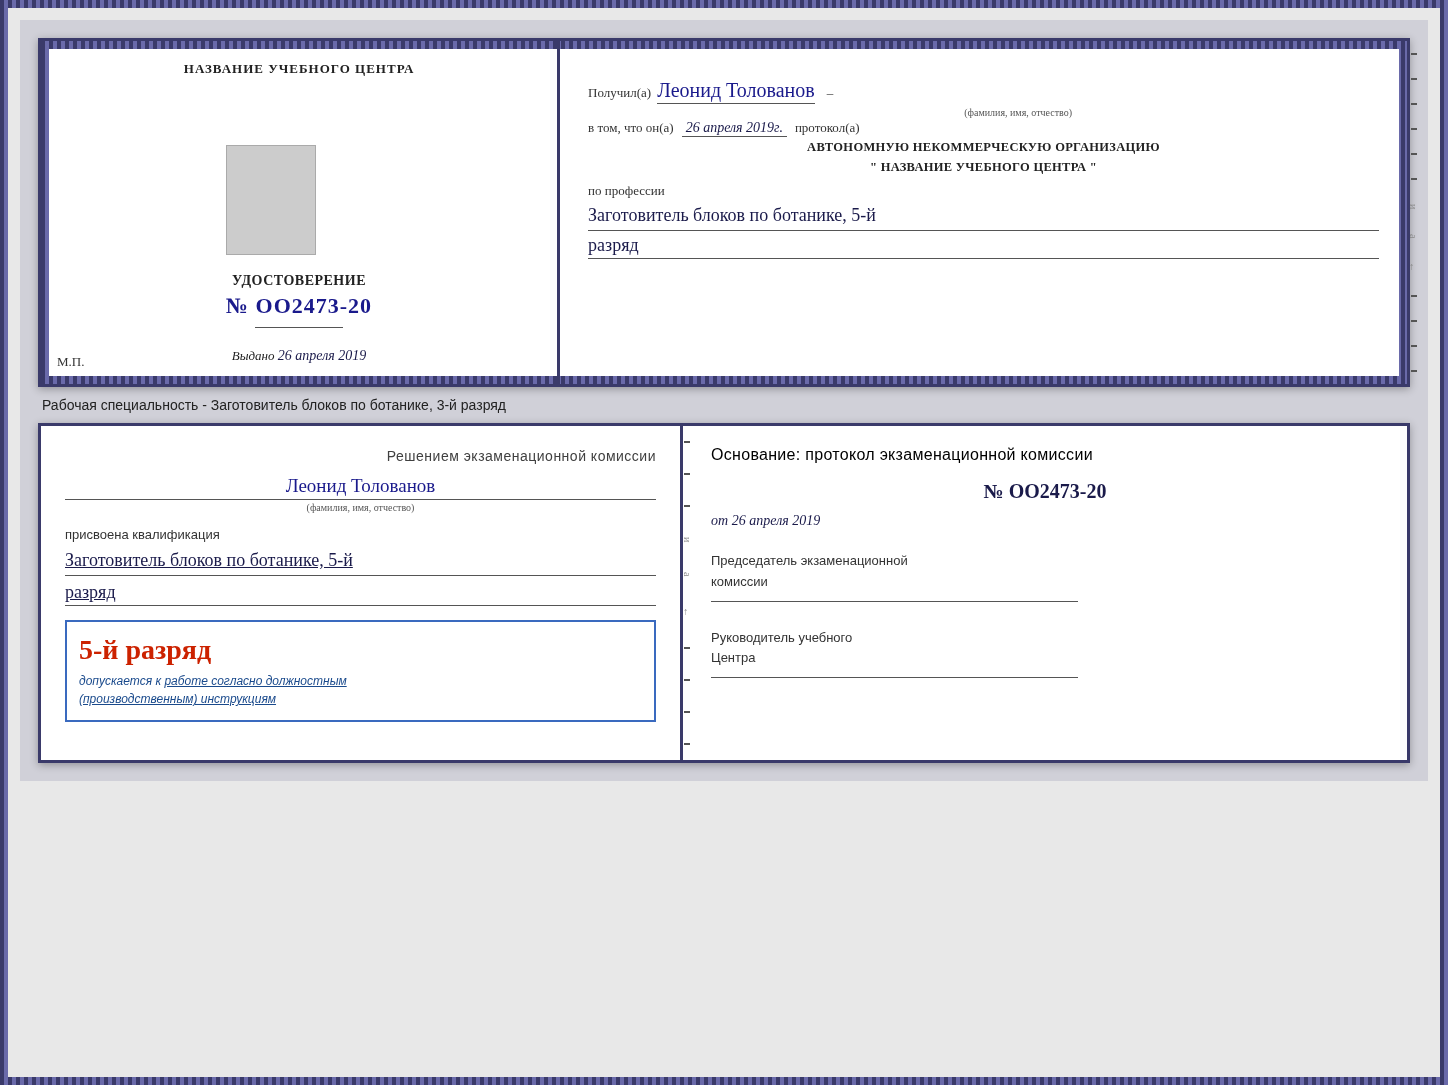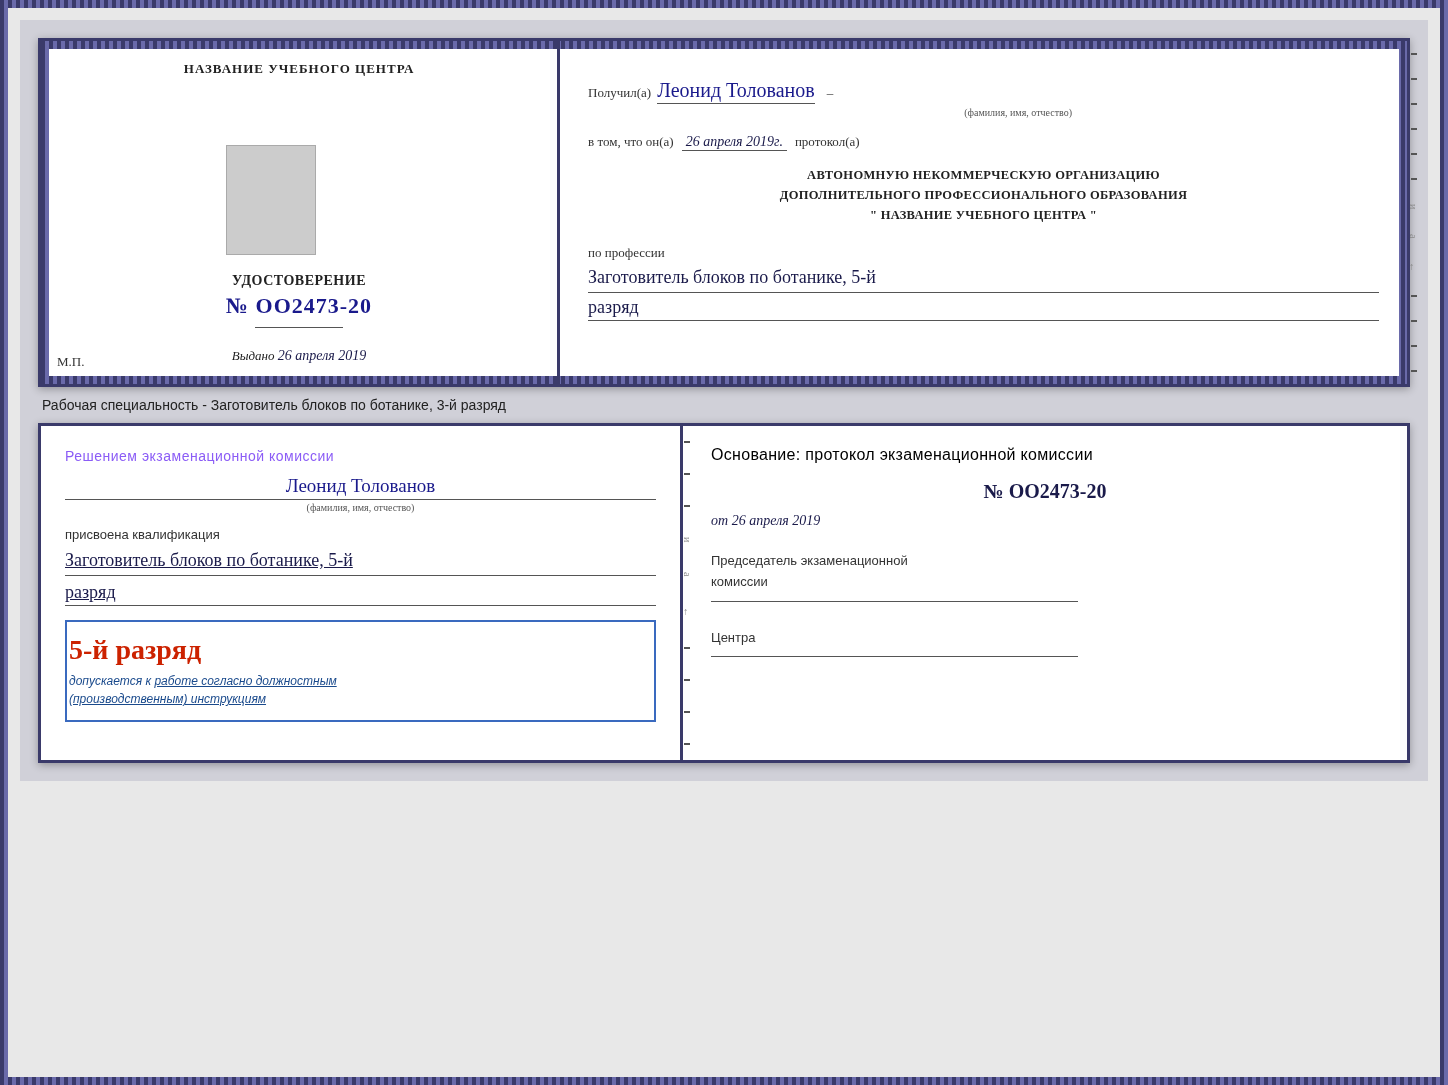--- a/index.html
+++ b/index.html
@@ -36,21 +36,20 @@
       align-items: center;
       justify-content: space-between;
       position: relative;
     }
 
     .cert-right {
       width: 62%;
       padding: 18px 28px 18px 28px;
       display: flex;
       flex-direction: column;
-      gap: 14px;
       position: relative;
     }
 
     .cert-title-center {
       text-align: center;
       font-size: 13px;
       font-weight: bold;
       letter-spacing: 1px;
       color: #222;
       margin-bottom: 18px;
@@ -204,23 +203,23 @@
     .exam-right {
       width: 53%;
       padding: 20px 28px;
       display: flex;
       flex-direction: column;
       position: relative;
     }
 
     .exam-decision-title {
       font-size: 14px;
-      color: #8b5cf6;
-      font-family: Arial, sans-serif;
-      text-align: left;
+      color: #404040;
+      font-family: Arial, sans-serif;
+      text-align: right;
       letter-spacing: 0.5px;
       line-height: 1.5;
     }
 
     .exam-person-name {
       font-family: 'Segoe Script', 'Comic Sans MS', cursive;
       font-size: 19px;
       color: #1a1a8c;
       border-bottom: 1px solid #555;
       padding-bottom: 2px;
@@ -259,21 +258,21 @@
       font-size: 18px;
       color: #1a1a4a;
       border-bottom: 1px solid #555;
       margin-top: 6px;
       padding-bottom: 2px;
       text-decoration: underline;
     }
 
     .exam-stamp-box {
       border: 2px solid #3a6abf;
-      padding: 12px 2px;
+      padding: 12px 12px;
       margin-top: 14px;
       color: #1a6abf;
     }
 
     .exam-stamp-grade {
       font-size: 28px;
       font-weight: bold;
       color: #cc2200;
       font-family: 'Segoe Script', 'Comic Sans MS', cursive;
       margin-bottom: 6px;
@@ -400,21 +399,20 @@
       </div>
 
       <div style="display:flex; align-items:baseline; gap:8px; flex-wrap:wrap;">
         <span class="cert-right-line2">в том, что он(а)</span>
         <span class="handwritten-date" style="font-family:'Segoe Script','Comic Sans MS',cursive; font-size:14px; color:#1a1a4a; font-style:italic; border-bottom:1px solid #555; padding:0 4px;">26 апреля 2019г.</span>
         <span class="cert-right-line2">протокол(а)</span>
       </div>
 
       <div class="cert-right-block-text">
         <div>АВТОНОМНУЮ НЕКОММЕРЧЕСКУЮ ОРГАНИЗАЦИЮ</div>
-        <div>ДОПОЛНИТЕЛЬНОГО ПРОФЕССИОНАЛЬНОГО ОБРАЗОВАНИЯ</div>
         <div>"  НАЗВАНИЕ УЧЕБНОГО ЦЕНТРА  "</div>
       </div>
 
       <div>
         <div class="cert-right-profession-label">по профессии</div>
         <div class="cert-right-profession-value">Заготовитель блоков по ботанике, 5-й</div>
         <div class="cert-right-razryad">разряд</div>
       </div>
 
       <div class="side-marks">
@@ -490,20 +488,21 @@
         <span style="font-family:'Segoe Script','Comic Sans MS',cursive; color:#1a1a4a; font-size:14px; font-style:italic;">26 апреля 2019</span>
       </div>
 
       <div class="exam-right-chairman">
         <div>Председатель экзаменационной</div>
         <div>комиссии</div>
         <div class="exam-right-line"></div>
       </div>
 
       <div class="exam-right-head">
+        <div>Руководитель учебного</div>
         <div>Центра</div>
         <div class="exam-right-line"></div>
       </div>
 
     </div>
 
   </div>
 
 </div>
 

